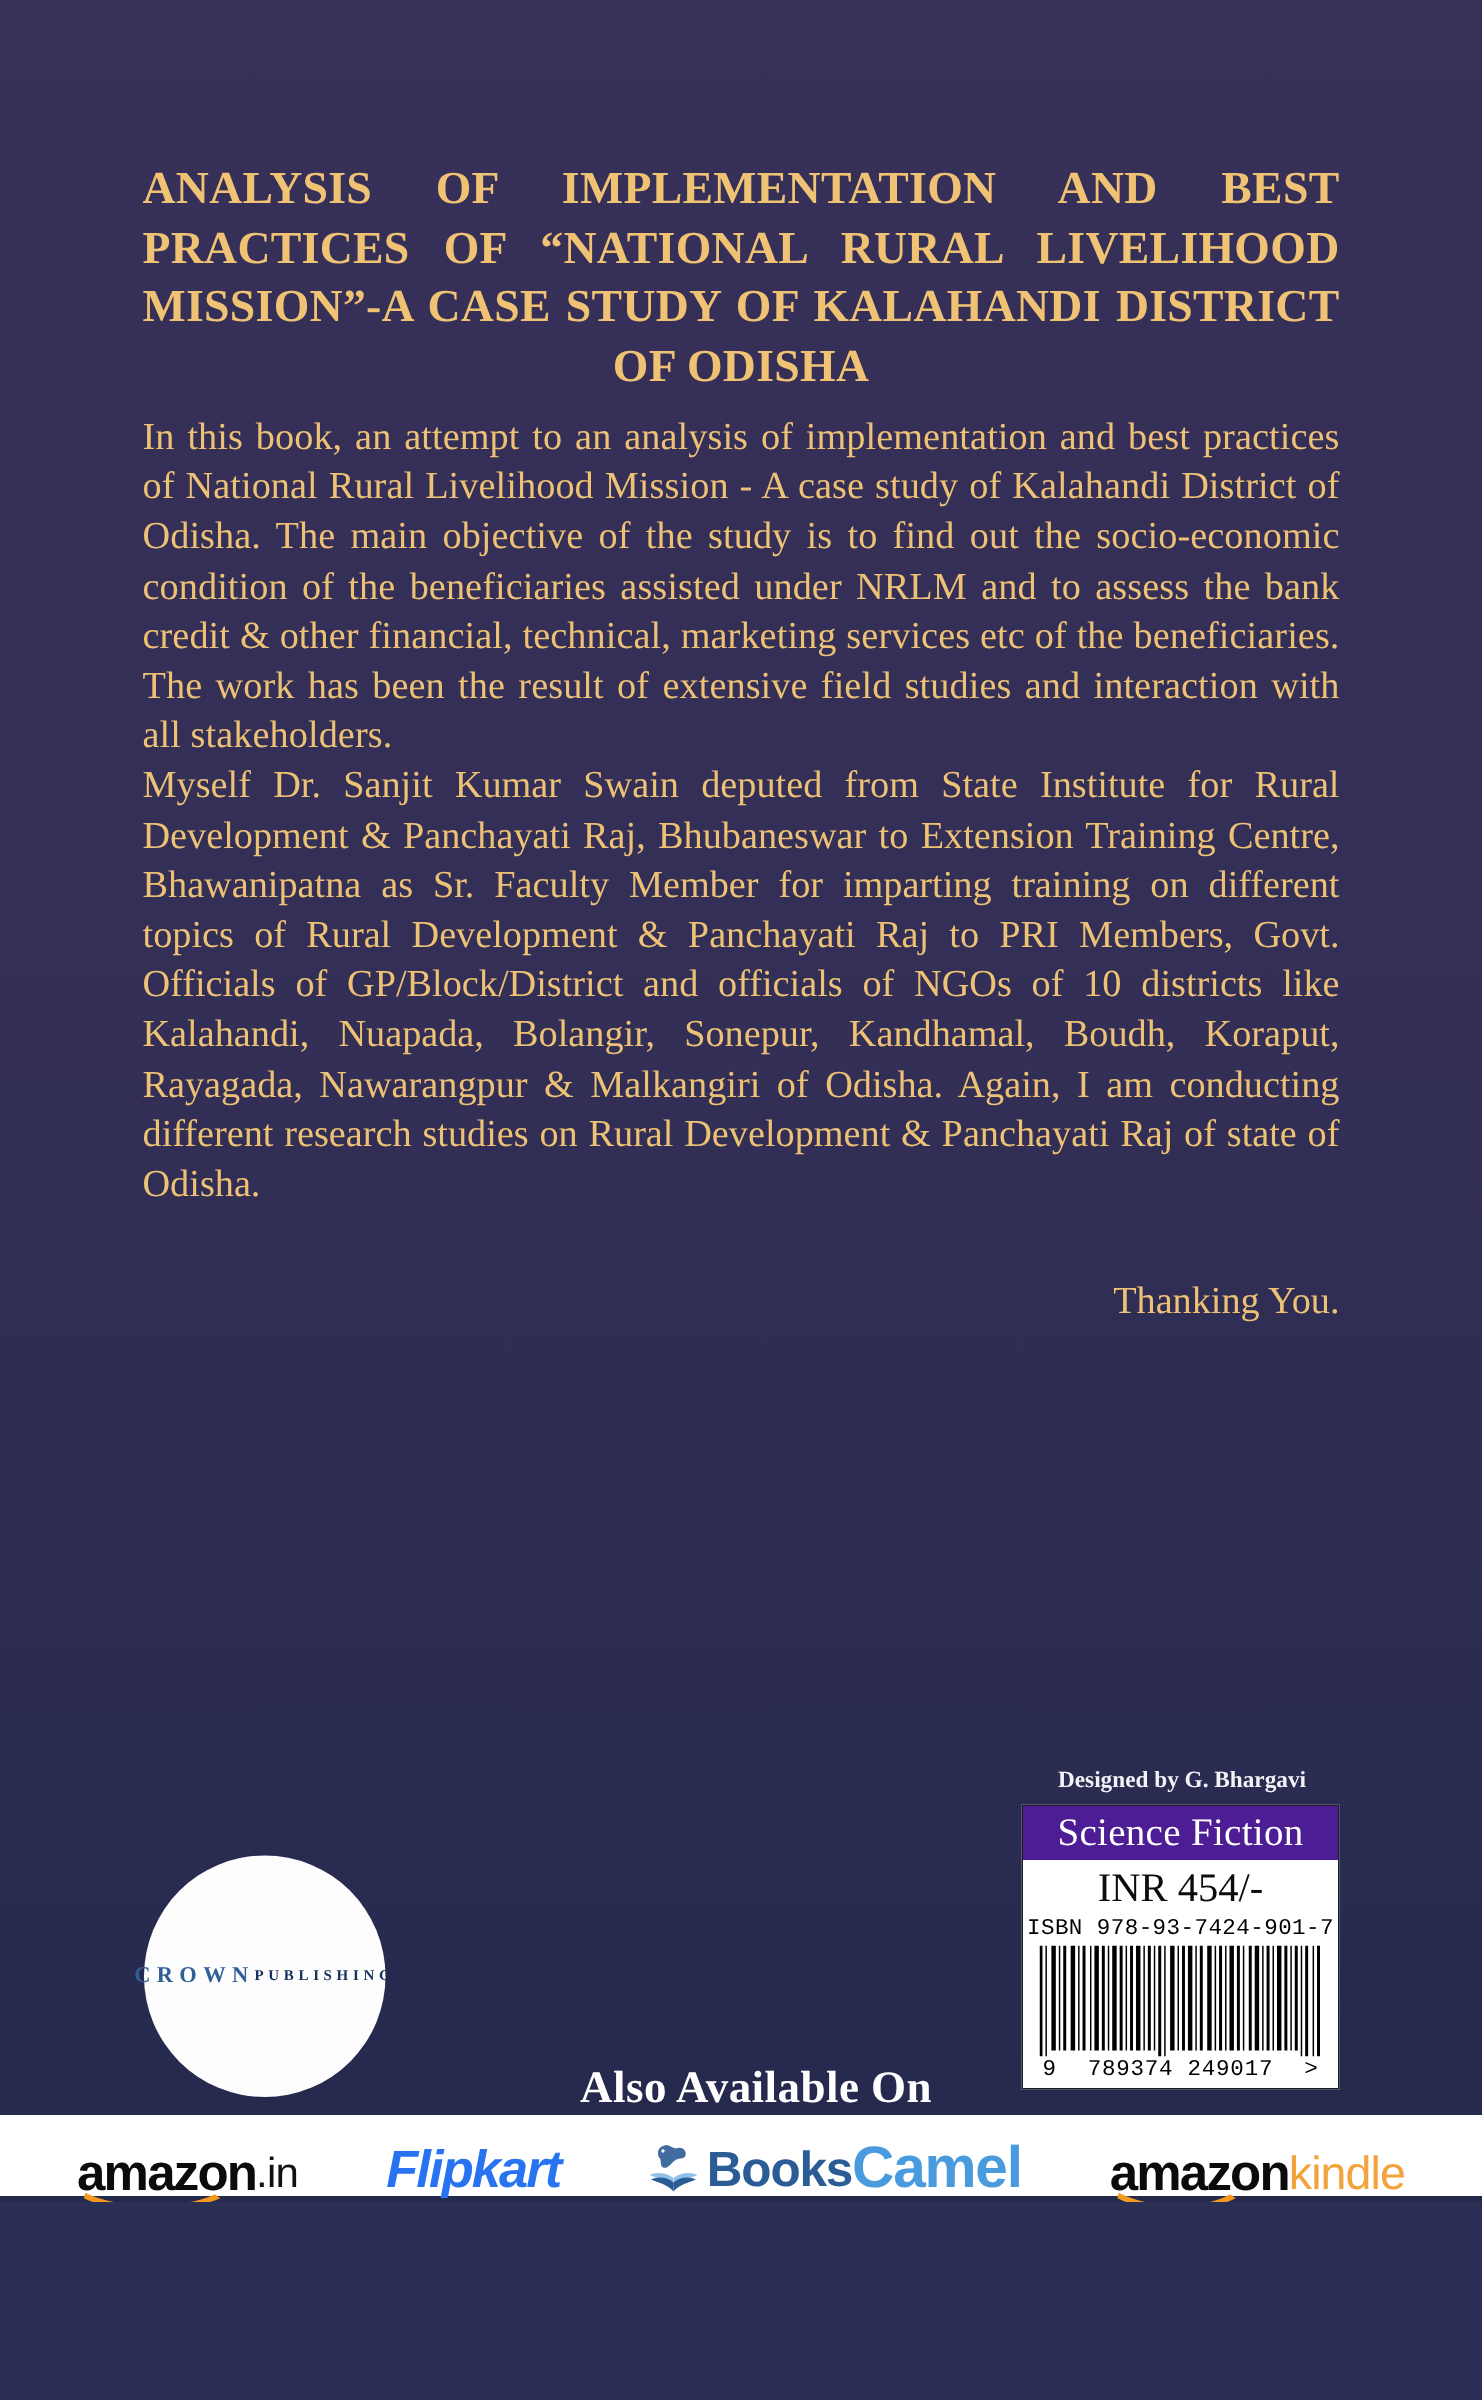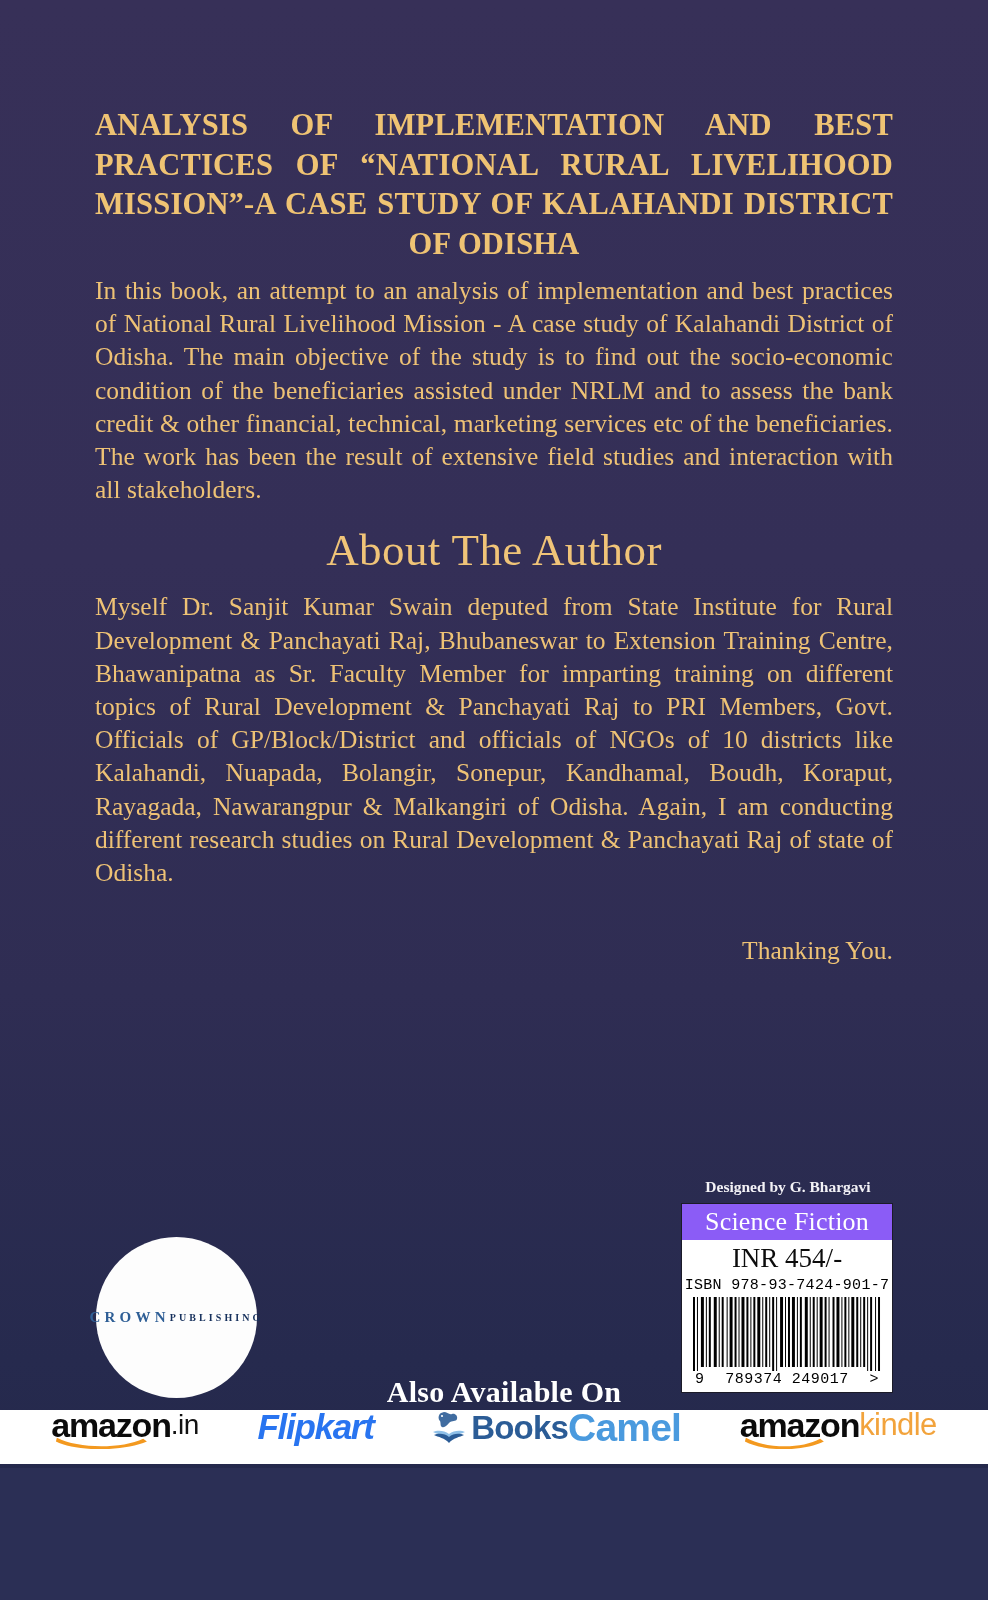--- a/index.html
+++ b/index.html
@@ -103,21 +103,21 @@
     position: absolute;
     right: 95px;
     top: 1203px;
     width: 212px;
     background: #ffffff;
     border: 1px solid #1b1b28;
     box-sizing: border-box;
   }
 
   .genre-band {
-    background: #8b5cf6;
+    background: #4c1d95;
     color: #ffffff;
     font-size: 26px;
     line-height: 36px;
     text-align: center;
     font-weight: normal;
     letter-spacing: 0.2px;
   }
 
   .price-line {
     color: #0c0c0c;
@@ -207,21 +207,21 @@
   }
 
   .retailer-bar {
     position: absolute;
     left: 0;
     right: 0;
     top: 1410px;
     height: 54px;
     background: #ffffff;
     display: flex;
-    align-items: flex-start;
+    align-items: flex-end;
     justify-content: space-around;
     padding: 0 22px;
     box-sizing: border-box;
   }
 
   .bottom-strip {
     position: absolute;
     left: 0;
     right: 0;
     top: 1468px;
@@ -293,21 +293,20 @@
 <body>
 
 <div class="cover">
 
   <div class="content">
 
     <h1 class="book-title">ANALYSIS OF IMPLEMENTATION AND BEST PRACTICES OF “NATIONAL RURAL LIVELIHOOD MISSION”-A CASE STUDY OF KALAHANDI DISTRICT OF ODISHA</h1>
 
     <p class="synopsis">In this book, an attempt to an analysis of implementation and best practices of National Rural Livelihood Mission - A case study of Kalahandi District of Odisha. The main objective of the study is to find out the socio-economic condition of the beneficiaries assisted under NRLM and to assess the bank credit &amp; other financial,  technical, marketing services etc of the beneficiaries. The work has been the result of extensive field studies and interaction with all stakeholders.</p>
 
-    <h2 class="about-heading">About The Author</h2>
 
     <p class="bio">Myself Dr. Sanjit Kumar Swain deputed from State Institute for Rural Development &amp; Panchayati Raj, Bhubaneswar to Extension Training Centre, Bhawanipatna as Sr. Faculty Member for imparting training on different topics of Rural Development &amp; Panchayati Raj to PRI Members, Govt. Officials of GP/Block/District and officials of NGOs of 10 districts like Kalahandi, Nuapada, Bolangir, Sonepur, Kandhamal, Boudh, Koraput, Rayagada, Nawarangpur &amp; Malkangiri of Odisha. Again, I am conducting different research studies on Rural Development &amp; Panchayati Raj of state of Odisha.</p>
 
     <p class="thanking">Thanking You.</p>
 
   </div>
 
   <div class="designer-credit">Designed by G. Bhargavi</div>
 
   <div class="price-block">

